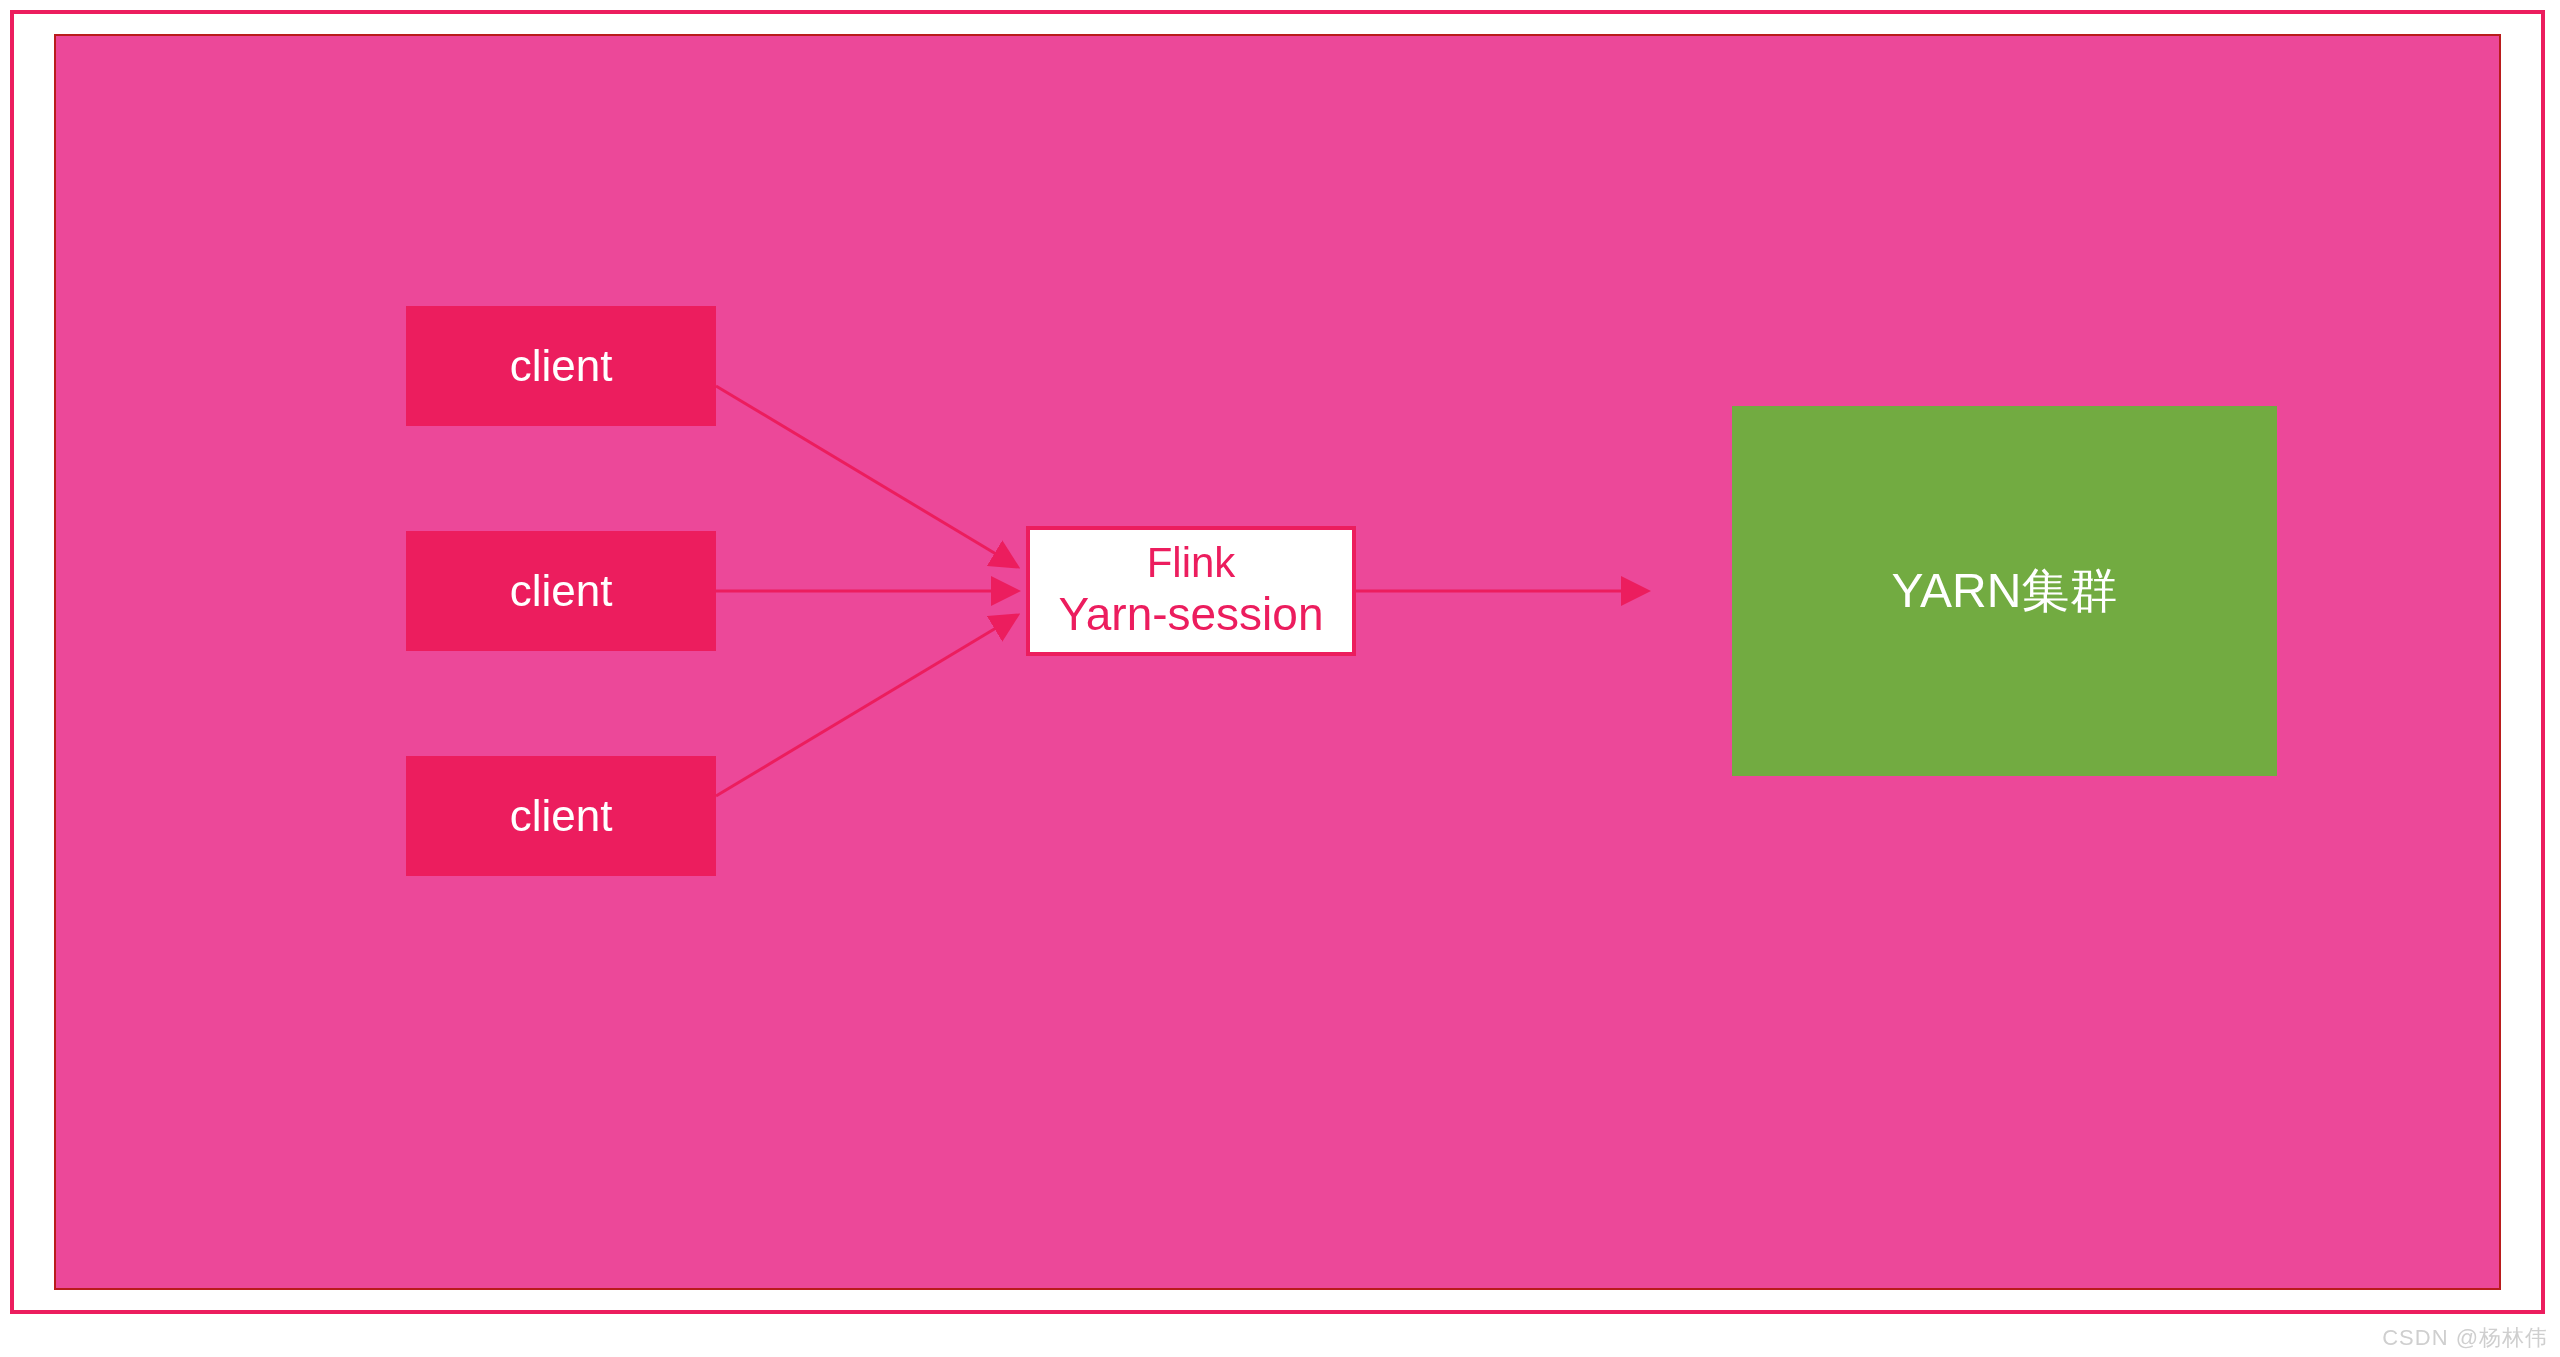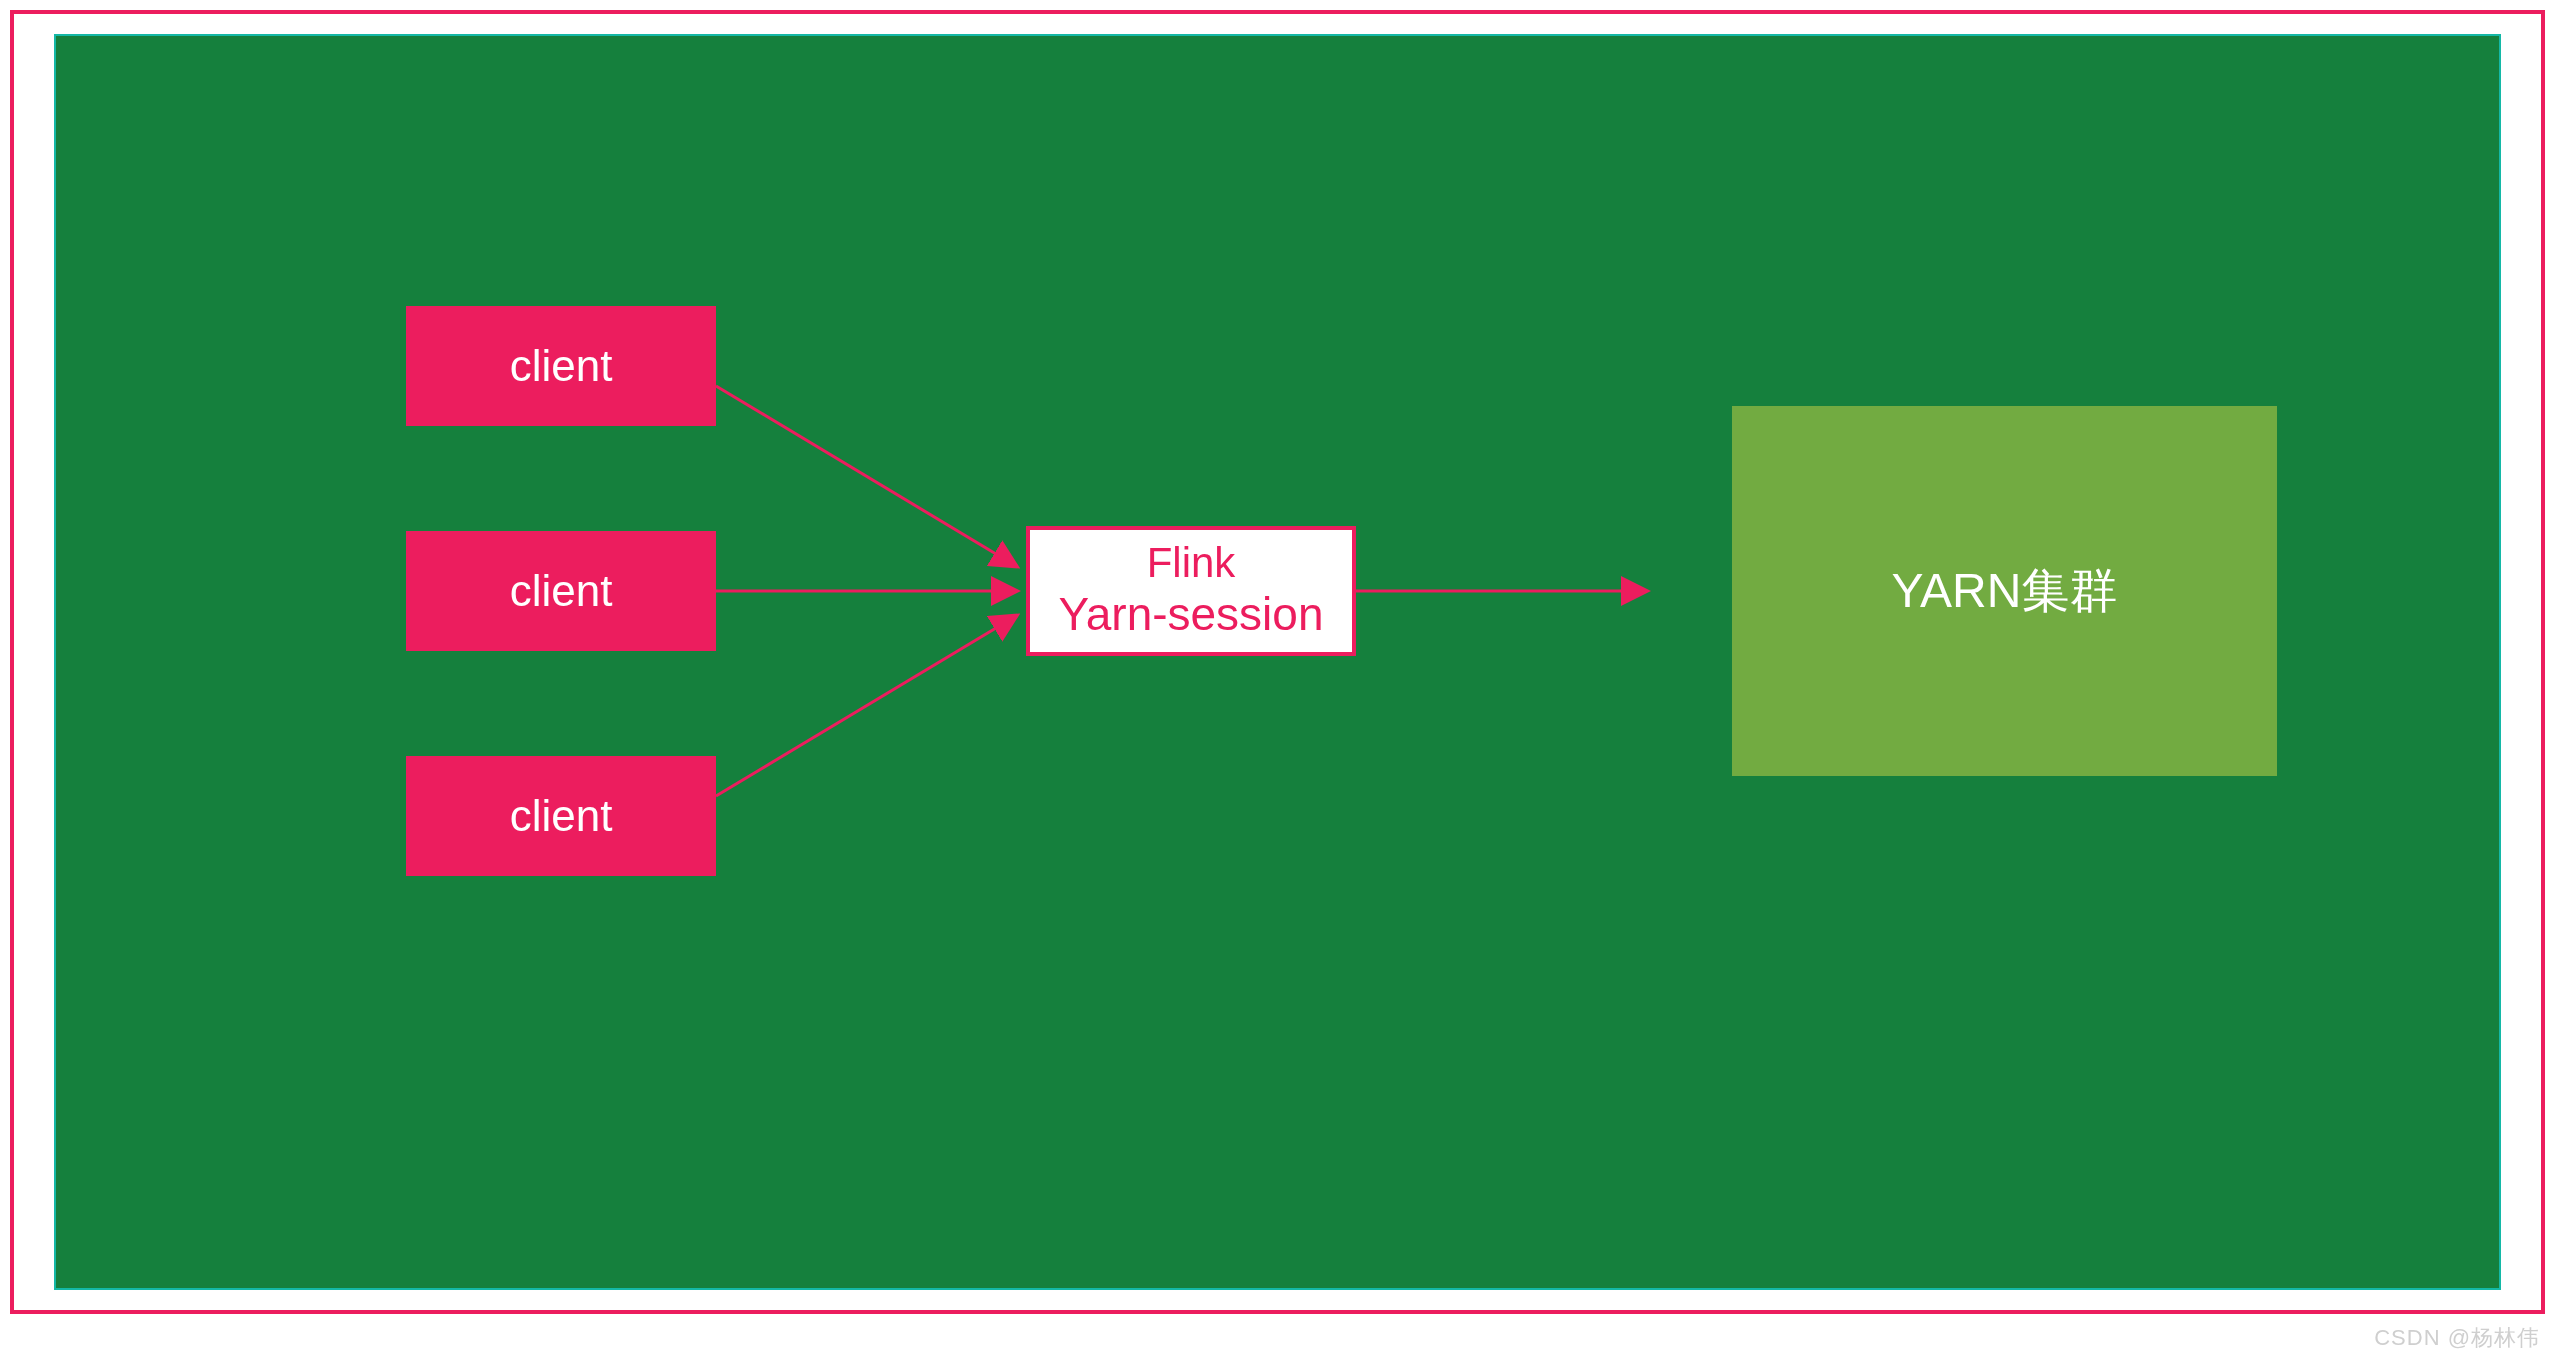--- a/index.html
+++ b/index.html
@@ -18,22 +18,22 @@
       height: 1304px;
       border: 4px solid #ec1d5e;
       background: #ffffff;
     }
     .inner-frame {
       position: absolute;
       left: 40px;
       top: 20px;
       right: 40px;
       bottom: 20px;
-      border: 2px solid #14b8a6;
-      background: #15803d;
+      border: 2px solid #b91c1c;
+      background: #ec4899;
     }
     .node {
       position: absolute;
       display: flex;
       flex-direction: column;
       align-items: center;
       justify-content: center;
       text-align: center;
     }
     .client-node {
@@ -60,21 +60,21 @@
       font-size: 48px;
     }
     svg.arrows {
       position: absolute;
       left: 0; top: 0;
       width: 100%; height: 100%;
       pointer-events: none;
     }
     .watermark {
       position: absolute;
-      right: 20px;
+      right: 12px;
       bottom: 4px;
       font-size: 22px;
       color: #cfcfcf;
       letter-spacing: 1px;
     }
   </style>
 </head>
 <body>
 
 <div class="outer-frame">

